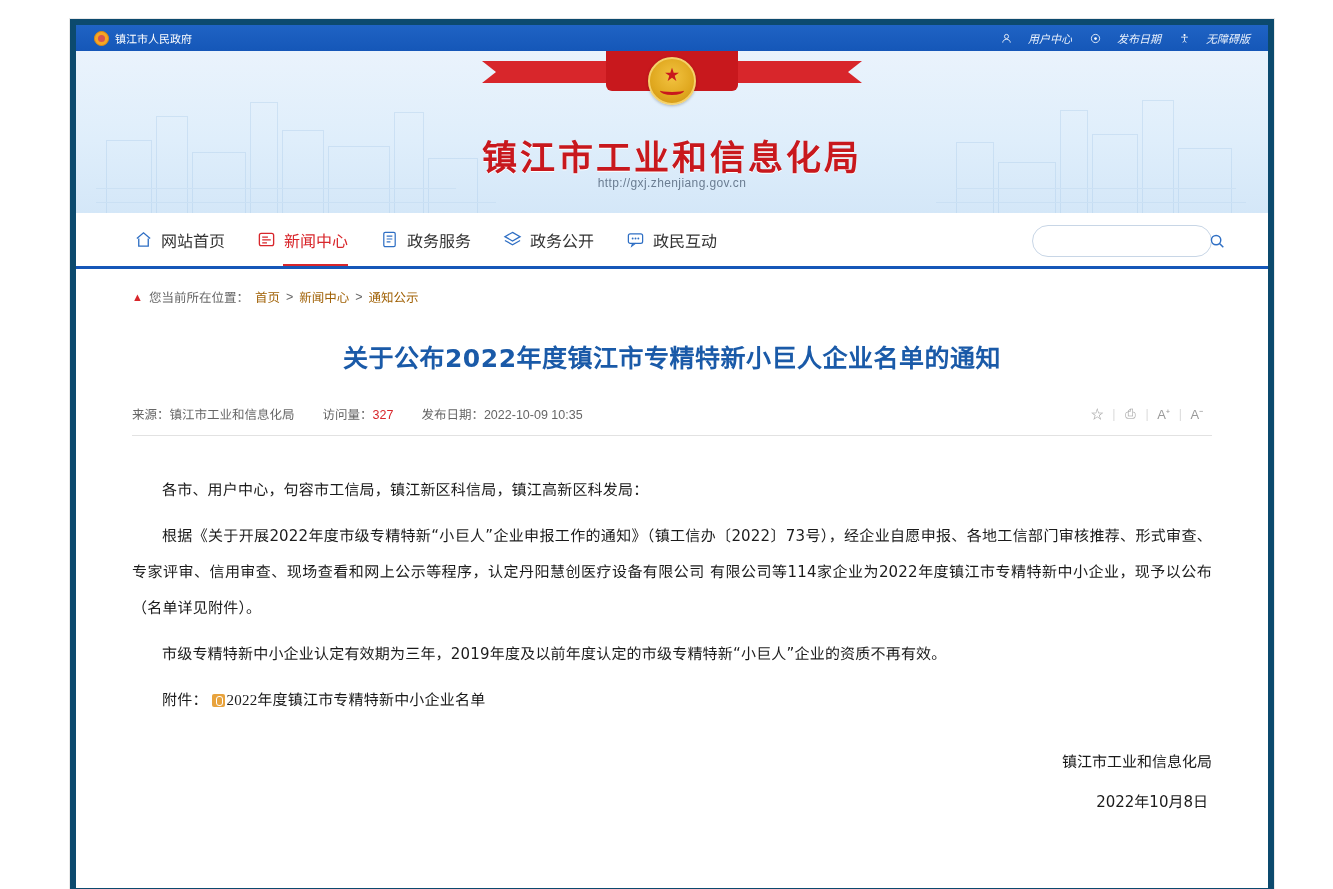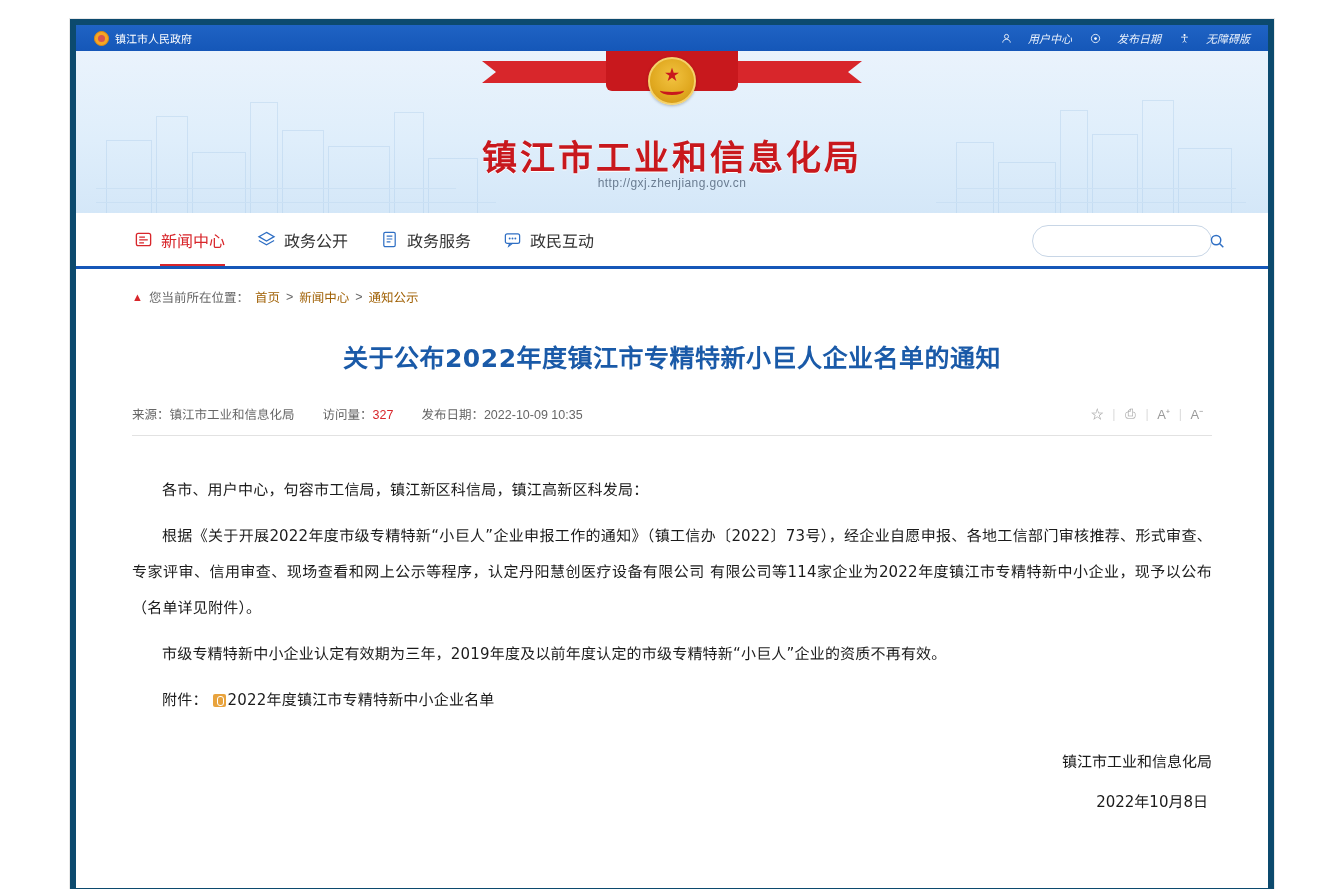--- a/index.html
+++ b/index.html
@@ -312,21 +312,21 @@
     font-size: 15px;
     color: #1b1b1b;
     line-height: 36px;
     letter-spacing: .2px;
   }
   .body-text p {
     margin: 0 0 10px 0;
     text-indent: 2em;
     text-align: justify;
   }
-  .body-text p.noindent { text-indent: 2em; }
+  .body-text p.noindent { text-indent: 2em; font-family: Liberation Serif, serif; }
   .attach-ico {
     display: inline-block;
     width: 13px; height: 13px;
     background: #e8a33d;
     border-radius: 2px;
     position: relative;
     margin-right: 2px;
     vertical-align: -2px;
   }
   .attach-ico::after {
@@ -416,46 +416,55 @@
         <div class="right-tail"></div>
         <div class="center"></div>
       </div>
       <div class="emblem"></div>
 
       <div class="site-title">镇江市工业和信息化局</div>
       <div class="site-url">http://gxj.zhenjiang.gov.cn</div>
     </div>
 
     <div class="nav">
+      <div class="nav-item">
+        <span class="nico">
+          <svg width="19" height="19" viewBox="0 0 20 20">
+              <path d="M3 9l7-6 7 6" fill="none" stroke="currentColor" stroke-width="1.4"></path>
+              <path d="M5 9v8h10V9" fill="none" stroke="currentColor" stroke-width="1.4"></path>
+            </svg>
+        </span>
+        <span>网站首页</span>
+      </div>
       <div class="nav-item active">
         <span class="nico">
           <svg width="19" height="19" viewBox="0 0 20 20">
               <rect x="2.5" y="3.5" width="15" height="13" rx="2" fill="none" stroke="currentColor" stroke-width="1.4"></rect>
               <path d="M5.5 7.5h6M5.5 10.5h9M5.5 13.5h5" stroke="currentColor" stroke-width="1.3"></path>
             </svg>
         </span>
         <span>新闻中心</span>
       </div>
       <div class="nav-item">
         <span class="nico">
           <svg width="19" height="19" viewBox="0 0 20 20">
+              <rect x="4" y="2.5" width="12" height="15" rx="1.5" fill="none" stroke="currentColor" stroke-width="1.3"></rect>
+              <path d="M7 6.5h6M7 9.5h6M7 12.5h4" stroke="currentColor" stroke-width="1.2"></path>
+            </svg>
+        </span>
+        <span>政务服务</span>
+      </div>
+      <div class="nav-item">
+        <span class="nico">
+          <svg width="19" height="19" viewBox="0 0 20 20">
               <path d="M10 2.5L18 7l-8 4.5L2 7z" fill="none" stroke="currentColor" stroke-width="1.3"></path>
               <path d="M2 11l8 4.5L18 11" fill="none" stroke="currentColor" stroke-width="1.3"></path>
             </svg>
         </span>
         <span>政务公开</span>
-      </div>
-      <div class="nav-item">
-        <span class="nico">
-          <svg width="19" height="19" viewBox="0 0 20 20">
-              <rect x="4" y="2.5" width="12" height="15" rx="1.5" fill="none" stroke="currentColor" stroke-width="1.3"></rect>
-              <path d="M7 6.5h6M7 9.5h6M7 12.5h4" stroke="currentColor" stroke-width="1.2"></path>
-            </svg>
-        </span>
-        <span>政务服务</span>
       </div>
       <div class="nav-item">
         <span class="nico">
           <svg width="19" height="19" viewBox="0 0 20 20">
               <rect x="2.5" y="4" width="15" height="10" rx="2" fill="none" stroke="currentColor" stroke-width="1.3"></rect>
               <circle cx="7" cy="9" r="1" fill="currentColor"></circle>
               <circle cx="10" cy="9" r="1" fill="currentColor"></circle>
               <circle cx="13" cy="9" r="1" fill="currentColor"></circle>
               <path d="M7 14l-1 3 4-3" fill="none" stroke="currentColor" stroke-width="1.2"></path>
             </svg>

